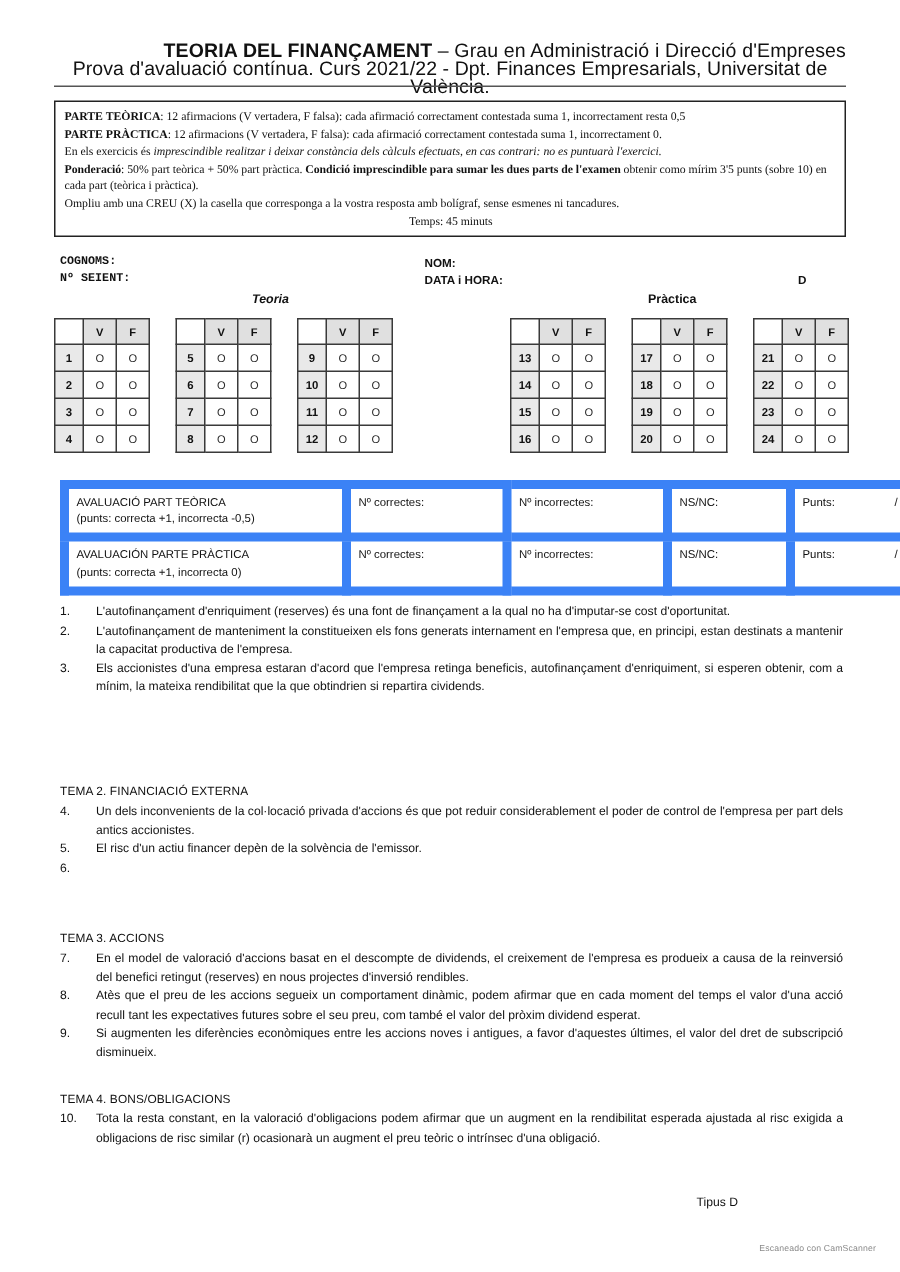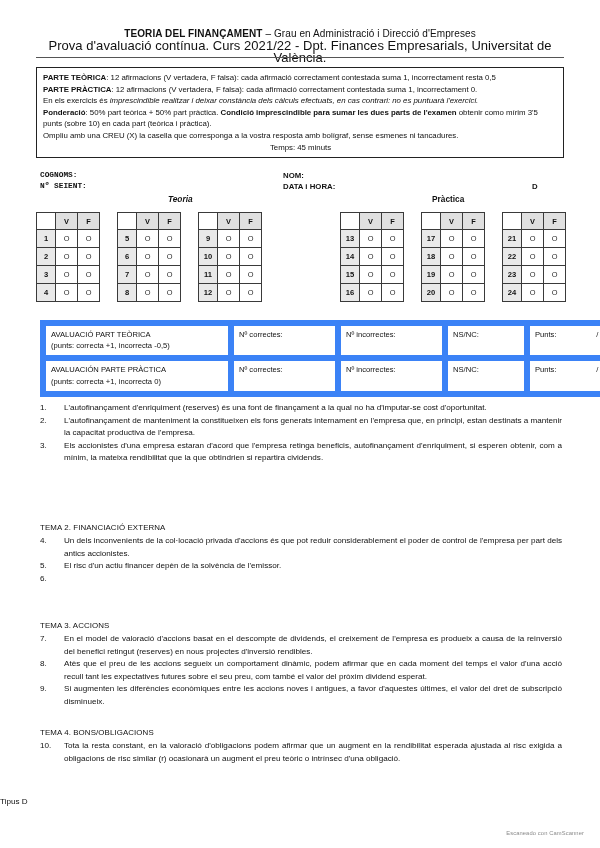--- a/index.html
+++ b/index.html
@@ -23,23 +23,24 @@
 
   
   .doc-header {
     position: absolute;
     top: 28px;
     left: 36px;
     width: 528px;
     text-align: center;
   }
   .doc-header .line1 {
-    font-size: 10px;
+    font-size: 13px;
     line-height: 12px;
     letter-spacing: 0.1px;
+    text-align: right;
   }
   .doc-header .line1 .b { font-weight: bold; }
   .doc-header .line2 {
     font-size: 13px;
     line-height: 12px;
     letter-spacing: 0.05px;
   }
   .header-rule {
     position: absolute;
     top: 57px;
@@ -57,20 +58,21 @@
     width: 528px;
     border: 1.2px solid #222;
     box-sizing: border-box;
     padding: 4px 5px 4px 6px;
   }
   .instr-box p {
     margin: 0;
     font-size: 7.85px;
     line-height: 11.6px;
     letter-spacing: -0.02px;
+    font-family: Liberation Serif, serif;
   }
   .instr-box .b { font-weight: bold; }
   .instr-box .i { font-style: italic; }
   .instr-box .center { text-align: center; }
 
   
   .id-row {
     position: absolute;
     left: 40px;
     width: 524px;
@@ -206,21 +208,21 @@
   #qs-tema1 { top: 402px; }
   #qs-tema2 { top: 522px; }
   #qs-tema3 { top: 600px; margin-top: 20px; }
   #qs-tema4 { top: 727px; }
 
   .tipus {
     position: absolute;
     top: 797px;
     left: 0;
     width: 492px;
-    text-align: left;
+    text-align: right;
     font-size: 8.1px;
   }
 
   .scan-note {
     position: absolute;
     top: 830px;
     right: 16px;
     font-size: 5.8px;
     color: #8a8a8a;
     letter-spacing: 0.1px;

